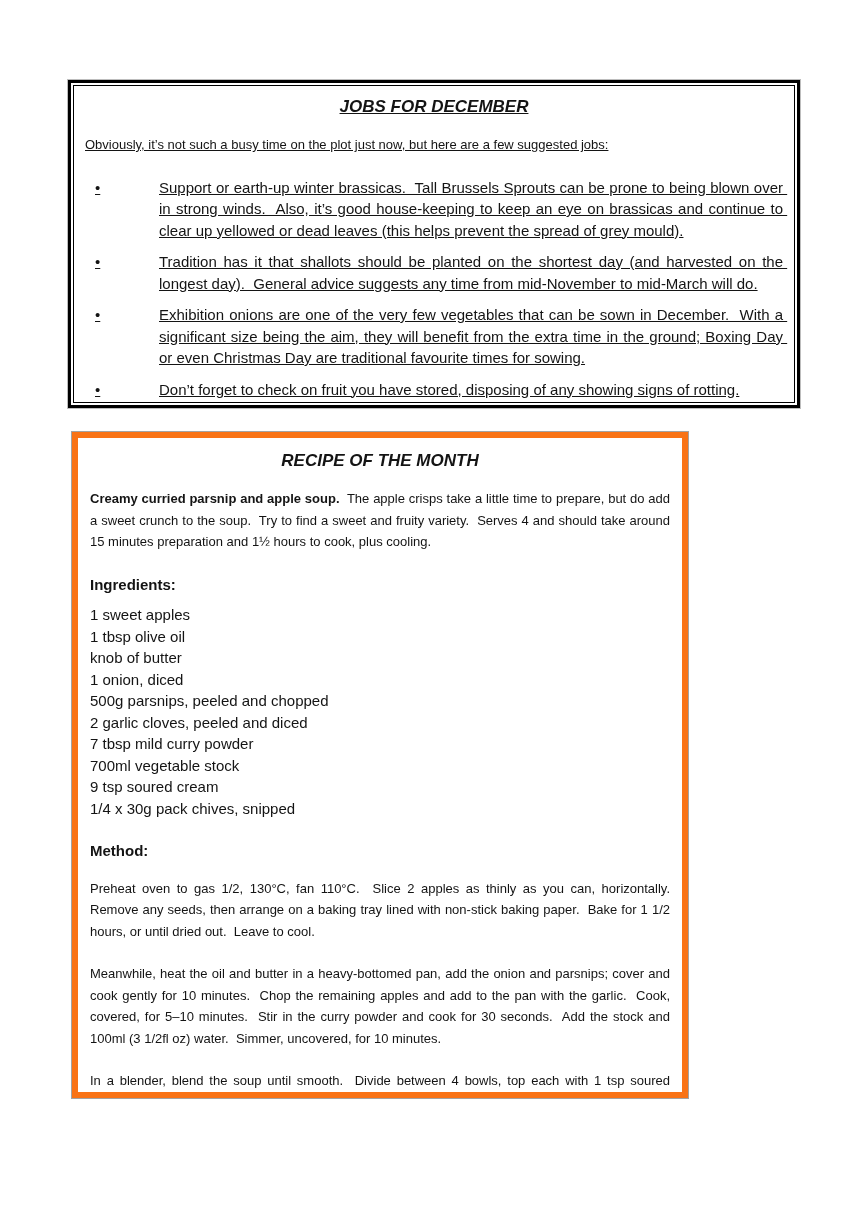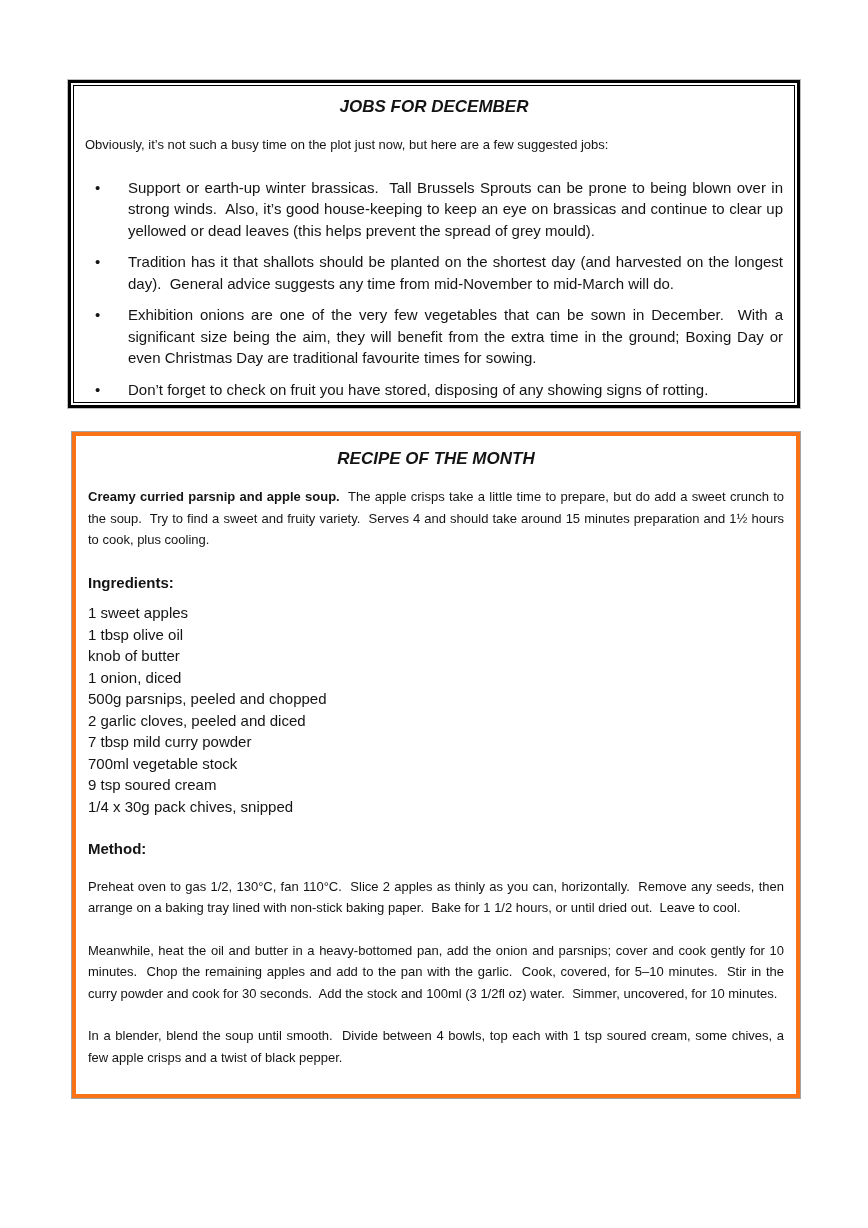--- a/index.html
+++ b/index.html
@@ -24,30 +24,31 @@
     box-shadow: 0 0 0 1px #bdbdbd;
     padding: 2px;
     background: #fff;
   }
   .jobs-box-inner {
     width: 100%;
     height: 100%;
     border: 1px solid #000;
     padding: 8px 11px 4px 11px;
     overflow: hidden;
+    text-decoration: underline;
   }
 
   
   .recipe-box {
     position: absolute;
     left: 72px;
     top: 432px;
-    width: 728px;
+    width: 616px;
     height: 666px;
-    border: 4px solid #f97316;
+    border: 6px solid #f97316;
     outline: 1px solid #a3a3a3;
     padding: 10px 12px 6px 12px;
     background: #fff;
     overflow: hidden;
   }
 
   .doc-title {
     text-align: center;
     font-weight: bold;
     font-style: italic;
@@ -80,20 +81,21 @@
   .bullet-item:last-child { margin-bottom: 0; }
   .bullet-marker {
     flex: 0 0 43px;
     padding-left: 10px;
     font-size: 15px;
   }
   .bullet-text {
     flex: 1 1 auto;
     text-align: justify;
     white-space: pre-wrap;
+    margin-left: 31px;
   }
 
   .subheading {
     font-weight: bold;
     font-size: 15px;
     line-height: 21.5px;
     margin: 0 0 9px 0;
   }
   .lead-bold { font-weight: bold; }
 

